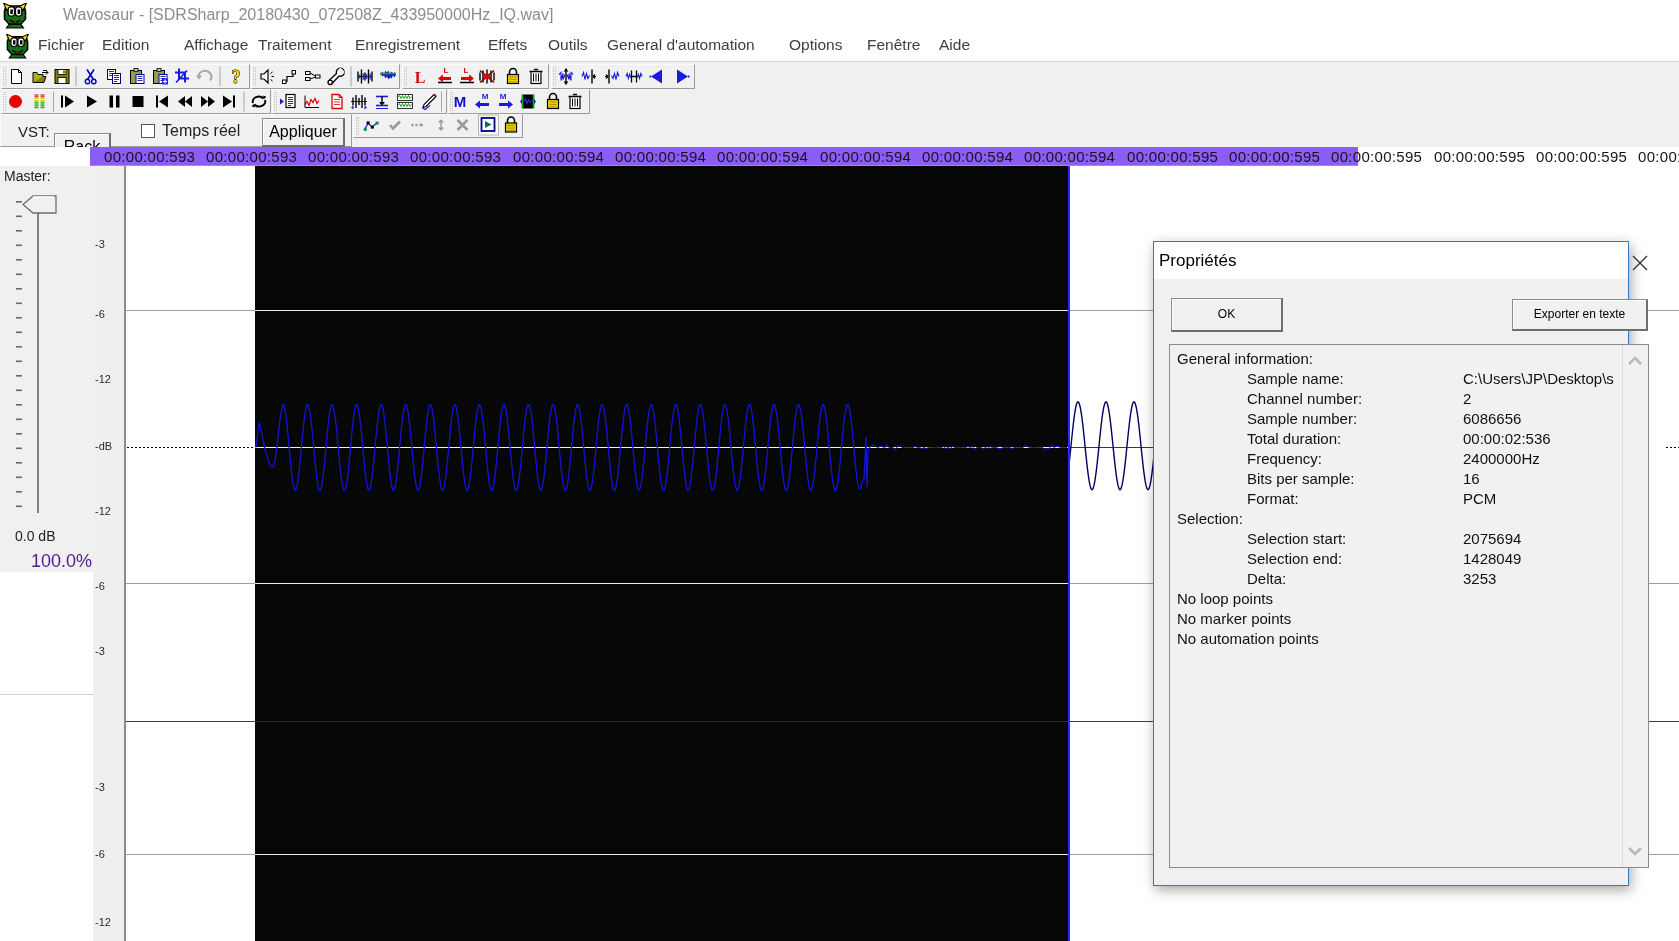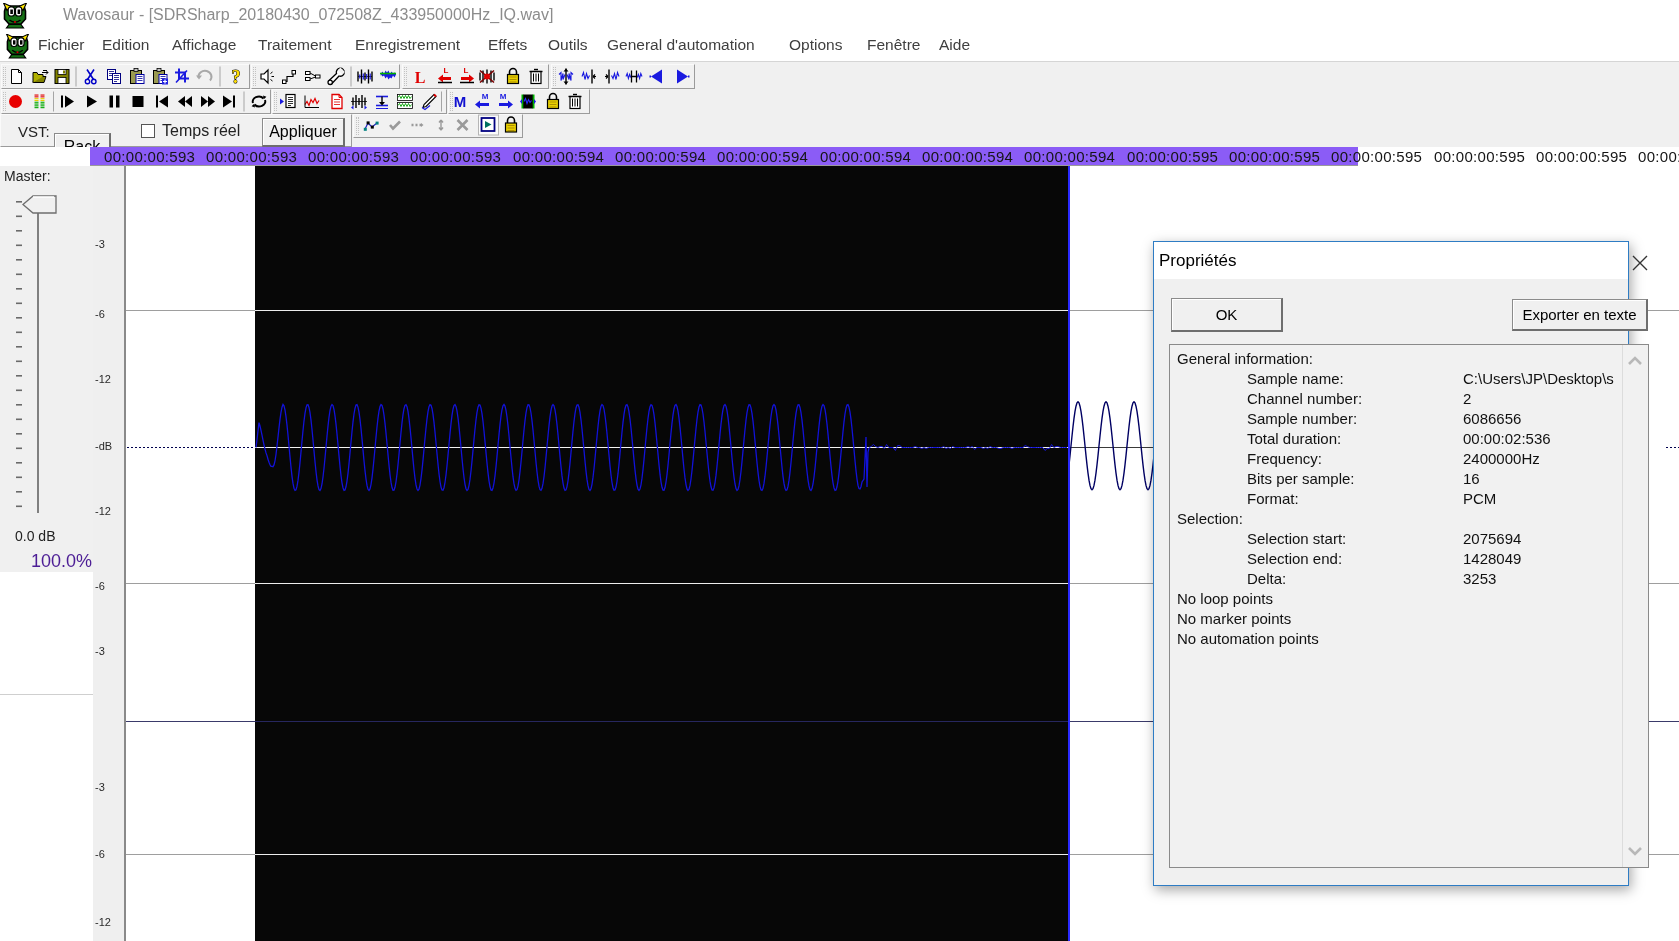--- a/index.html
+++ b/index.html
@@ -8,21 +8,21 @@
 .titletxt{left:63px;top:6px;font-size:16px;color:#8c8c8c;white-space:pre}
 .menubar{left:0;top:31px;width:1679px;height:31px;background:#fff;border-bottom:1px solid #d5d5d5}
 .mi{position:absolute;top:5px;font-size:15.5px;color:#3f3f3f}
 .tbzone{left:0;top:62px;width:1679px;height:85px;background:#f0f0f0}
 .band{position:absolute;background:#f1f1f1;border-top:1px solid #fafafa;border-left:1px solid #fafafa;
  border-right:1px solid #9b9b9b;border-bottom:1px solid #9b9b9b}
 .grip{position:absolute;width:3px;border-left:1px dotted #c2c2c2;border-right:1px dotted #c2c2c2}
 .tbsvg{position:absolute;left:0;top:62px}
 .btn{position:absolute;background:#f0f0f0;border:1px solid #8b8b8b;
  border-right:2px solid #6e6e6e;border-bottom:2px solid #6e6e6e;
- box-shadow:inset 1px 1px 0 #fff;color:#000;text-align:center;font-size:15px}
+ box-shadow:inset 1px 1px 0 #fff;color:#000;text-align:center;font-size:12px}
 .ruler{left:0;top:147px;width:1358px;height:19px;background:#8b5cf6;border-bottom:1px solid #9a9a9a}
 .rlab{position:absolute;top:1px;font-size:15px;letter-spacing:0.3px;color:#151515;white-space:pre}
 .dbcol{left:93px;top:166px;width:31px;height:775px;background:#efefef}
 .dblab{position:absolute;left:2px;font-size:11px;color:#2a2a2a}
 .mpanel{left:0;top:166px;width:93px;height:406px;background:#f0f0f0}
 .dlg{left:1153px;top:241px;width:476px;height:645px;background:#f0f0f0;border:1px solid #2e7cc4;
  box-shadow:2px 4px 12px rgba(0,0,0,0.35)}
 .dlgtitle{position:absolute;left:0;top:0;width:100%;height:37px;background:#fff}
 .lrow{position:absolute;font-size:15px;color:#111;white-space:pre}
 </style></head>
@@ -37,21 +37,21 @@
     <rect x="7.3" y="6.5" width="2.6" height="4.5" fill="#000"></rect>
     <rect x="14.6" y="6.5" width="2.6" height="4.5" fill="#000"></rect>
     <path d="M6.5,17 q5.5,4.5 11,0" fill="none" stroke="#000" stroke-width="1.4"></path>
     <circle cx="12" cy="19" r="1.1" fill="#d00000"></circle>
     <path d="M6,21.5 h12 l2.5,3.5 h-17 z" fill="#157015" stroke="#000" stroke-width="1.2"></path>
   </svg>
 <span class="abs titletxt">Wavosaur - [SDRSharp_20180430_072508Z_433950000Hz_IQ.wav]</span>
 <div class="abs menubar">
     <span class="mi" style="left:38px">Fichier</span>
     <span class="mi" style="left:102px">Edition</span>
-    <span class="mi" style="left:172px">Affichage</span>
+    <span class="mi" style="left:184px">Affichage</span>
     <span class="mi" style="left:258px">Traitement</span>
     <span class="mi" style="left:355px">Enregistrement</span>
     <span class="mi" style="left:488px">Effets</span>
     <span class="mi" style="left:548px">Outils</span>
     <span class="mi" style="left:607px">General d'automation</span>
     <span class="mi" style="left:789px">Options</span>
     <span class="mi" style="left:867px">Fenêtre</span>
     <span class="mi" style="left:939px">Aide</span>
   </div>
 <svg style="position:absolute;left:5px;top:34px" width="25" height="25" viewBox="0 0 24 26">

